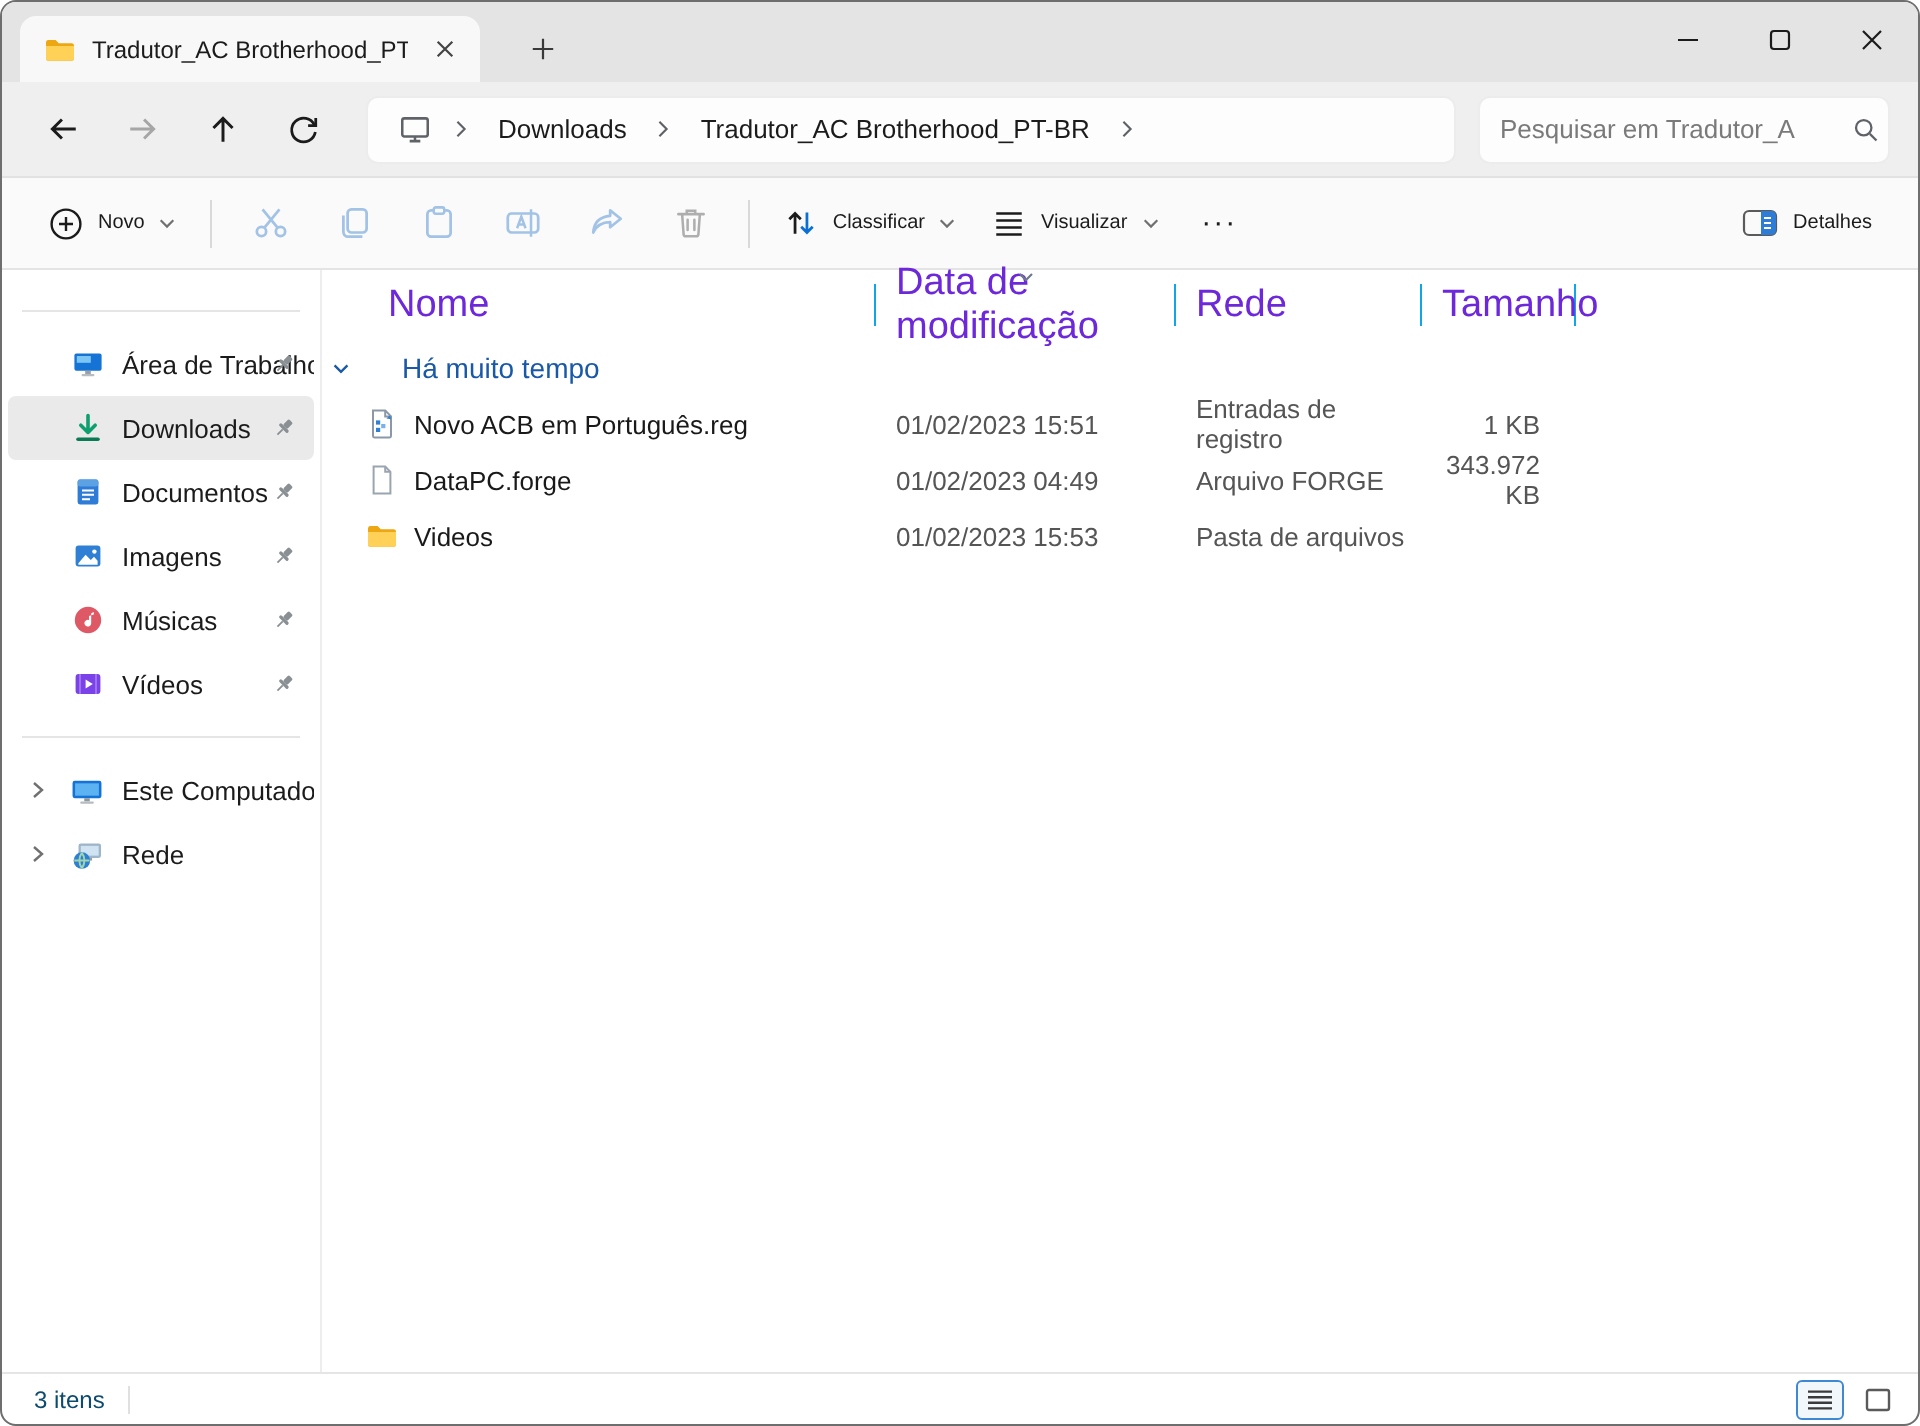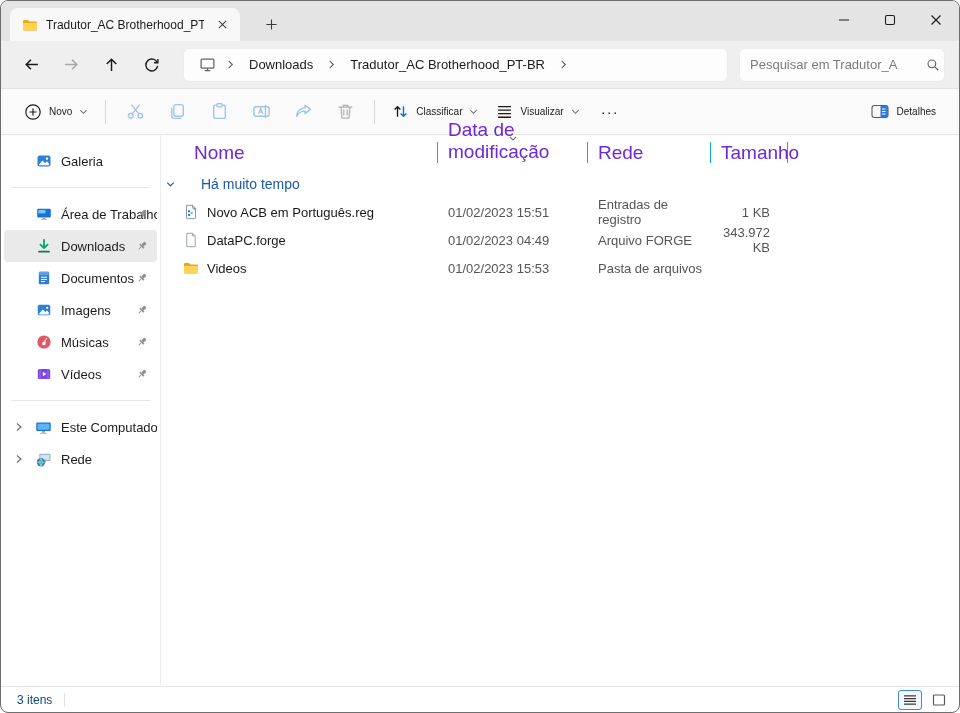--- a/index.html
+++ b/index.html
@@ -43,21 +43,21 @@
   .side-icon{ margin-left:31px; width:17px; height:17px; display:flex; align-items:center; justify-content:center; flex:0 0 auto; }
   .side-label{ margin-left:9px; font-size:13px; color:#1b1b1b; white-space:nowrap; overflow:hidden; flex:1; }
   .side-pin{ position:absolute; right:9px; display:flex; }
   .side-sep{ height:1px; background:#e5e5e5; margin:10px 10px; }
 
   
   .main{ flex:1; display:flex; flex-direction:column; min-width:0; padding-top:4px; }
   .cols{ display:flex; height:27px; align-items:center; flex:0 0 auto; }
   .col{ font-size:19px; color:#6d28d9; border-right:1px solid #0ea5e9; height:21px; display:flex; align-items:center; position:relative; }
   .col-name{ width:277px; padding-left:33px; }
-  .col-date{ width:150px; padding-left:10px;align-items:flex-end; }
+  .col-date{ width:150px; padding-left:10px; }
   .col-type{ width:123px; padding-left:10px; }
   .col-size{ width:77px;  padding-left:10px; }
   .sort-chev{ position:absolute; top:-7px; left:50%; transform:translateX(-50%); }
   .group-header{ display:flex; align-items:center; gap:25px; margin:10px 0 6px 4px; }
   .group-label{ font-size:14px; color:#1959a8; }
   .file-row{ height:28px; display:flex; align-items:center; }
   .cell{ font-size:13px; color:#555; }
   .cell-name{ width:277px; display:flex; align-items:center; gap:8px; padding-left:22px; color:#191919; }
   .cell-name .fname{ font-size:13px; color:#191919; white-space:nowrap; overflow:hidden; }
   .cell-date{ width:150px; padding-left:10px; }
@@ -262,30 +262,20 @@
             <path d="M11 5.5 h3.5 M11 8 h3.5 M11 10.5 h3.5" stroke="#fff" stroke-width="1" fill="none"></path>
           </svg>
       </span>
       <span>Detalhes</span>
     </div>
   </div>
 
   <div class="content">
 
     <div class="sidebar">
-      <div class="side-item">
-        <span class="side-icon">
-          <svg width="16" height="16" viewBox="0 0 16 16">
-              <rect x="1.5" y="2.5" width="13" height="11" rx="2" fill="#2f80d4"></rect>
-              <path d="M3 11.5 L6.5 7.6 L9 10.2 L10.8 8.3 L13 10.8 V12.2 H3 Z" fill="#fff"></path>
-              <circle cx="11" cy="5.6" r="1.2" fill="#fff"></circle>
-            </svg>
-        </span>
-        <span class="side-label">Galeria</span>
-      </div>
       <div class="side-sep"></div>
       <div class="side-item">
         <span class="side-icon">
           <svg width="16" height="16" viewBox="0 0 16 16">
               <rect x="1.2" y="2.8" width="13.6" height="8.6" rx="1" fill="#1573d6"></rect>
               <rect x="2.4" y="4" width="7" height="3.4" fill="#7cc6f5"></rect>
               <rect x="6.6" y="11.4" width="2.8" height="1.6" fill="#9aa0a6"></rect>
               <rect x="4.8" y="13" width="6.4" height="1.1" rx=".5" fill="#b7bcc2"></rect>
             </svg>
         </span>

